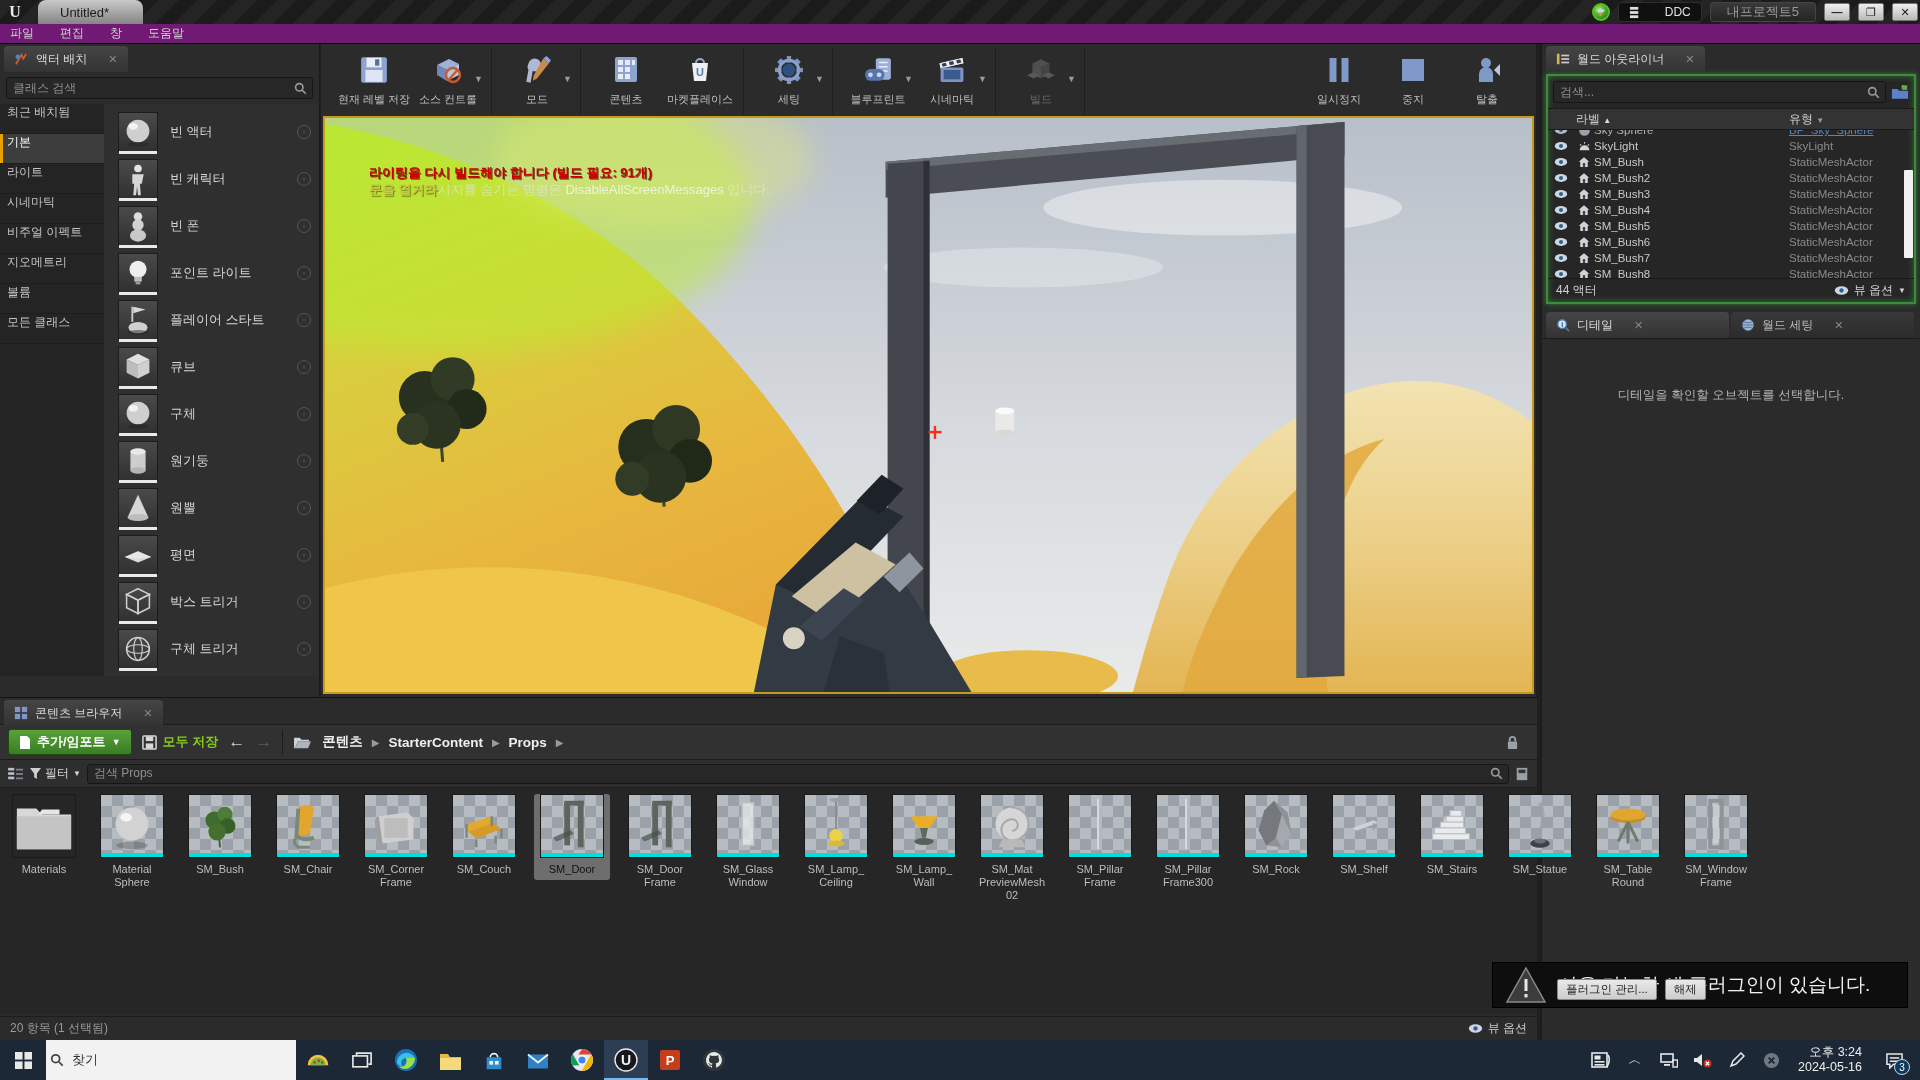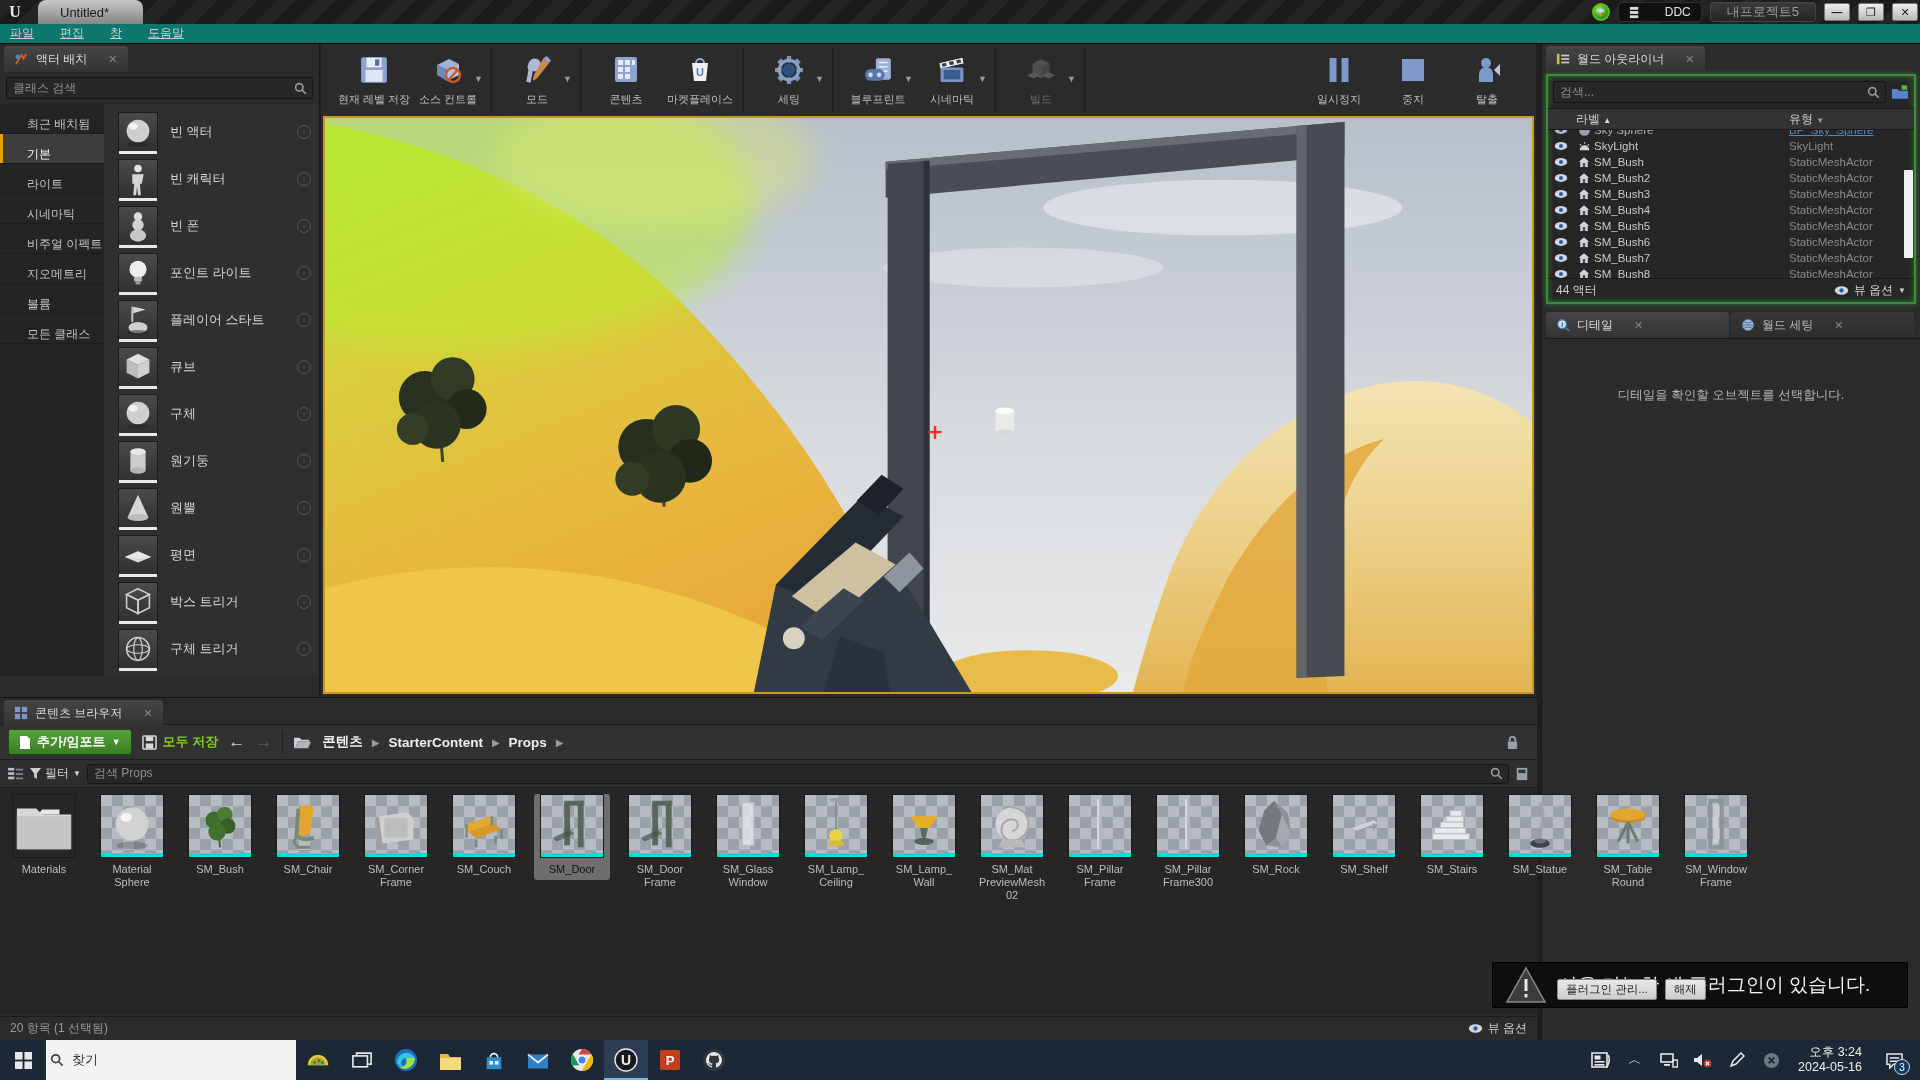--- a/index.html
+++ b/index.html
@@ -14,37 +14,37 @@
     border-radius:8px 8px 0 0;color:#1c1c1c;font-size:13px;display:flex;align-items:center;transform:skewX(0deg);}
   .tb-right{position:absolute;right:2px;top:0;height:24px;display:flex;align-items:center;gap:8px;}
   .ddc-btn{background:#101010;border:1px solid #2e2e2e;border-radius:4px;height:20px;padding:0 10px;display:flex;align-items:center;gap:23px;color:#e0e0e0;font-size:12px;}
   .proj-name{background:linear-gradient(#3a3a3a,#242424);border:1px solid #444;border-radius:3px;height:20px;padding:0 16px;display:flex;align-items:center;color:#9a9a9a;font-size:13px;}
   .winbtn{width:26px;height:18px;background:linear-gradient(#efefef,#b9b9b9);border:1px solid #777;border-radius:2px;
     display:flex;align-items:center;justify-content:center;color:#222;font-size:11px;font-weight:bold;line-height:1;}
   .green-dot{width:18px;height:18px;border-radius:50%;background:radial-gradient(circle at 35% 30%,#9fe24a,#2f8f1f 70%);border:2px solid #55c020;display:flex;align-items:center;justify-content:center;}
   .green-dot svg{width:11px;height:11px;}
 
   
-  .menubar{position:absolute;left:0;top:24px;width:100%;height:20px;background:#0f766e;display:flex;align-items:center;padding-left:10px;gap:26px;border-bottom:1px solid #000;text-decoration:underline;}
+  .menubar{position:absolute;left:0;top:24px;width:100%;height:20px;background:#701a75;display:flex;align-items:center;padding-left:10px;gap:26px;border-bottom:1px solid #000;}
   .menubar span{color:#cfcfcf;font-size:12px;}
 
   
   .icx{display:inline-flex;align-items:center;justify-content:center;}
   .icx svg{display:block;}
   .searchbox{background:#272727;border:1px solid #151515;border-radius:3px;display:flex;align-items:center;color:#8f8f8f;}
   .searchbox .ph{flex:1;padding:0 6px;white-space:nowrap;overflow:hidden;}
   .paneltab{display:flex;align-items:center;gap:7px;height:26px;padding:0 10px;background:linear-gradient(#454545,#333);border-radius:4px 4px 0 0;color:#dcdcdc;font-size:12px;}
   .paneltab .closex{color:#888;font-size:11px;margin-left:14px;}
 
   
   .left-panel{position:absolute;left:0;top:44px;width:320px;height:653px;background:#2b2b2b;border-right:1px solid #191919;}
   .lp-search{margin:5px 6px;height:22px;}
   .lp-body{display:flex;height:572px;}
   .lp-cats{width:104px;background:#242424;}
-  .lp-cat{height:30px;display:flex;align-items:flex-end;padding-left:27px;color:#c4c4c4;font-size:12px;border-bottom:1px solid #1d1d1d;position:relative;}
+  .lp-cat{height:30px;display:flex;align-items:flex-start;padding-left:7px;color:#c4c4c4;font-size:12px;border-bottom:1px solid #1d1d1d;position:relative;}
   .lp-cat.active{background:#3d3d3d;color:#fff;}
   .lp-cat.active::before{content:"";position:absolute;left:0;top:0;bottom:0;width:3px;background:#e8a000;}
   .lp-actors{flex:1;background:#2f2f2f;overflow:hidden;padding-top:4px;}
   .lp-actor{display:flex;align-items:center;gap:12px;height:47px;padding:0 8px 0 14px;}
   .lp-thumb{width:40px;height:40px;background:linear-gradient(#4a4a4a,#303030);border:1px solid #1c1c1c;position:relative;flex:none;}
   .lp-thumb::after{content:"";position:absolute;left:0;right:0;bottom:-3px;height:3px;background:#e9e9e9;}
   .lp-thumb svg{width:100%;height:100%;}
   .lp-label{flex:1;color:#d6d6d6;font-size:13px;}
   .lp-grip{width:14px;height:14px;border:1px solid #555;border-radius:50%;color:#666;font-size:9px;display:flex;align-items:center;justify-content:center;flex:none;}
 
@@ -606,20 +606,26 @@
           <circle cx="470" cy="522" r="11" fill="#d8d2c2"></circle>
           <polygon points="500,576 516,520 560,536 566,576" fill="#2a313a"></polygon>
           <polygon points="560,460 586,436 600,452 576,476" fill="#8d969f"></polygon>
         </g>
 
         <g>
           <rect x="605" y="314" width="13" height="2.4" fill="#ff2a1a"></rect>
           <rect x="610.3" y="309" width="2.4" height="13" fill="#ff2a1a"></rect>
         </g>
       </svg>
+      <div class="vp-msg">
+        <div class="vp-red">라이팅을 다시 빌드해야 합니다 (빌드 필요: 91개)</div>
+        <div class="vp-line2">
+          <span class="vp-yellow">문을 열거라</span><span class="vp-grey">시지를 숨기는 명령은 </span><span class="vp-cmd">DisableAllScreenMessages</span><span class="vp-grey"> 입니다.</span>
+        </div>
+      </div>
     </div>
   </div>
 
   <div class="right-panel">
     <div style="display:flex;padding:2px 4px 0 4px;">
       <div class="paneltab">
         <span class="icx">
             <svg width="14" height="14" viewBox="0 0 16 16">
               <rect x="1" y="2" width="3" height="12" fill="#d8b25a"></rect>
               <rect x="6" y="3" width="9" height="2" fill="#c9c9c9"></rect>

